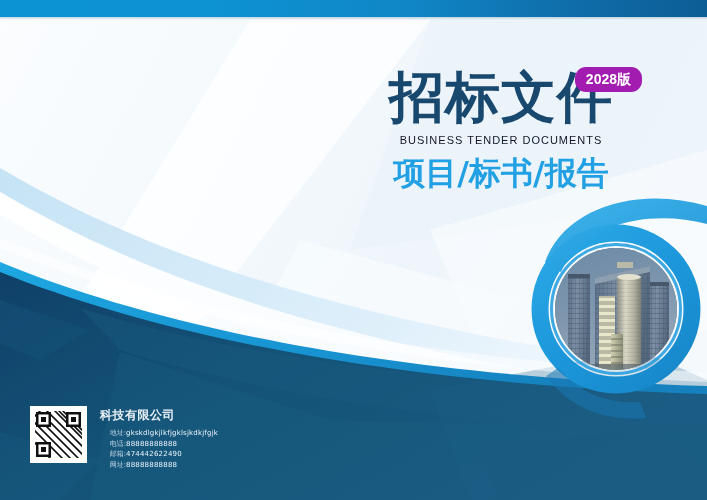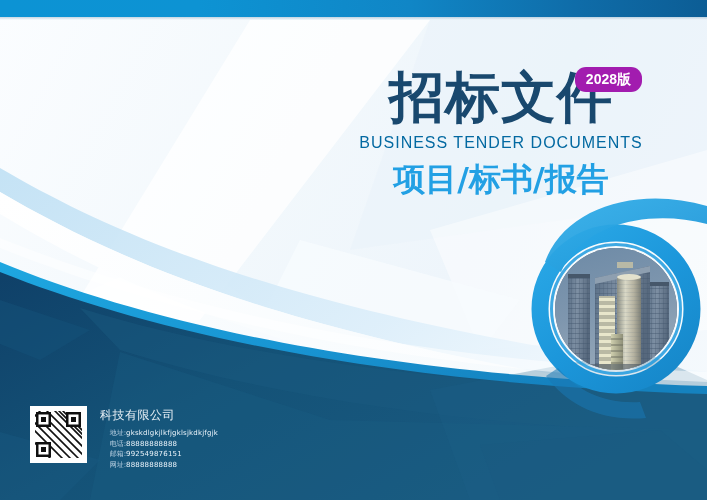--- a/index.html
+++ b/index.html
@@ -76,24 +76,24 @@
     font-size: 14px;
     font-weight: bold;
     line-height: 1;
     padding: 5px 11px 6px 11px;
     border-radius: 11px;
     letter-spacing: 0px;
     z-index: 5;
   }
   .title-en {
     margin-top: 4px;
-    font-size: 16px;
+    font-size: 11px;
     font-weight: normal;
     letter-spacing: 1.0px;
-    color: #0369a1;
+    color: #0f172a;
     white-space: nowrap;
     font-family: "Liberation Sans", sans-serif;
   }
   .title-sub {
     margin-top: 5px;
     font-family: "DejaVu Sans", "Liberation Sans", sans-serif;
     font-size: 32px;
     font-weight: bold;
     color: #22a0e4;
     letter-spacing: 0px;
@@ -126,21 +126,21 @@
     height: 57px;
     background: #ffffff;
     padding: 2px;
     box-sizing: border-box;
   }
   .company-col { padding-top: 1px; }
   .company-name {
     color: #e8f0f6;
     font-size: 12px;
     font-family: "DejaVu Sans", "Liberation Sans", sans-serif;
-    font-weight: normal;
+    font-weight: bold;
     letter-spacing: 0.5px;
     margin-bottom: 4px;
     white-space: nowrap;
   }
   .info-line {
     font-size: 7px;
     color: #cfe0ec;
     line-height: 10.5px;
     white-space: nowrap;
     font-family: "DejaVu Sans", "Liberation Sans", sans-serif;
@@ -379,21 +379,21 @@
     </div>
     <div class="company-col">
       <div class="company-name">科技有限公司</div>
       <div class="info-line">
         <span class="info-label">地址:</span><span class="info-value">gkskdlgkjlkfjgklsjkdkjfgjk</span>
       </div>
       <div class="info-line">
         <span class="info-label">电话:</span><span class="info-value">88888888888</span>
       </div>
       <div class="info-line">
-        <span class="info-label">邮箱:</span><span class="info-value">992549876151</span>
+        <span class="info-label">邮箱:</span><span class="info-value">474442622490</span>
       </div>
       <div class="info-line">
         <span class="info-label">网址:</span><span class="info-value">88888888888</span>
       </div>
     </div>
   </div>
 
 </div>
 
 </body></html>

